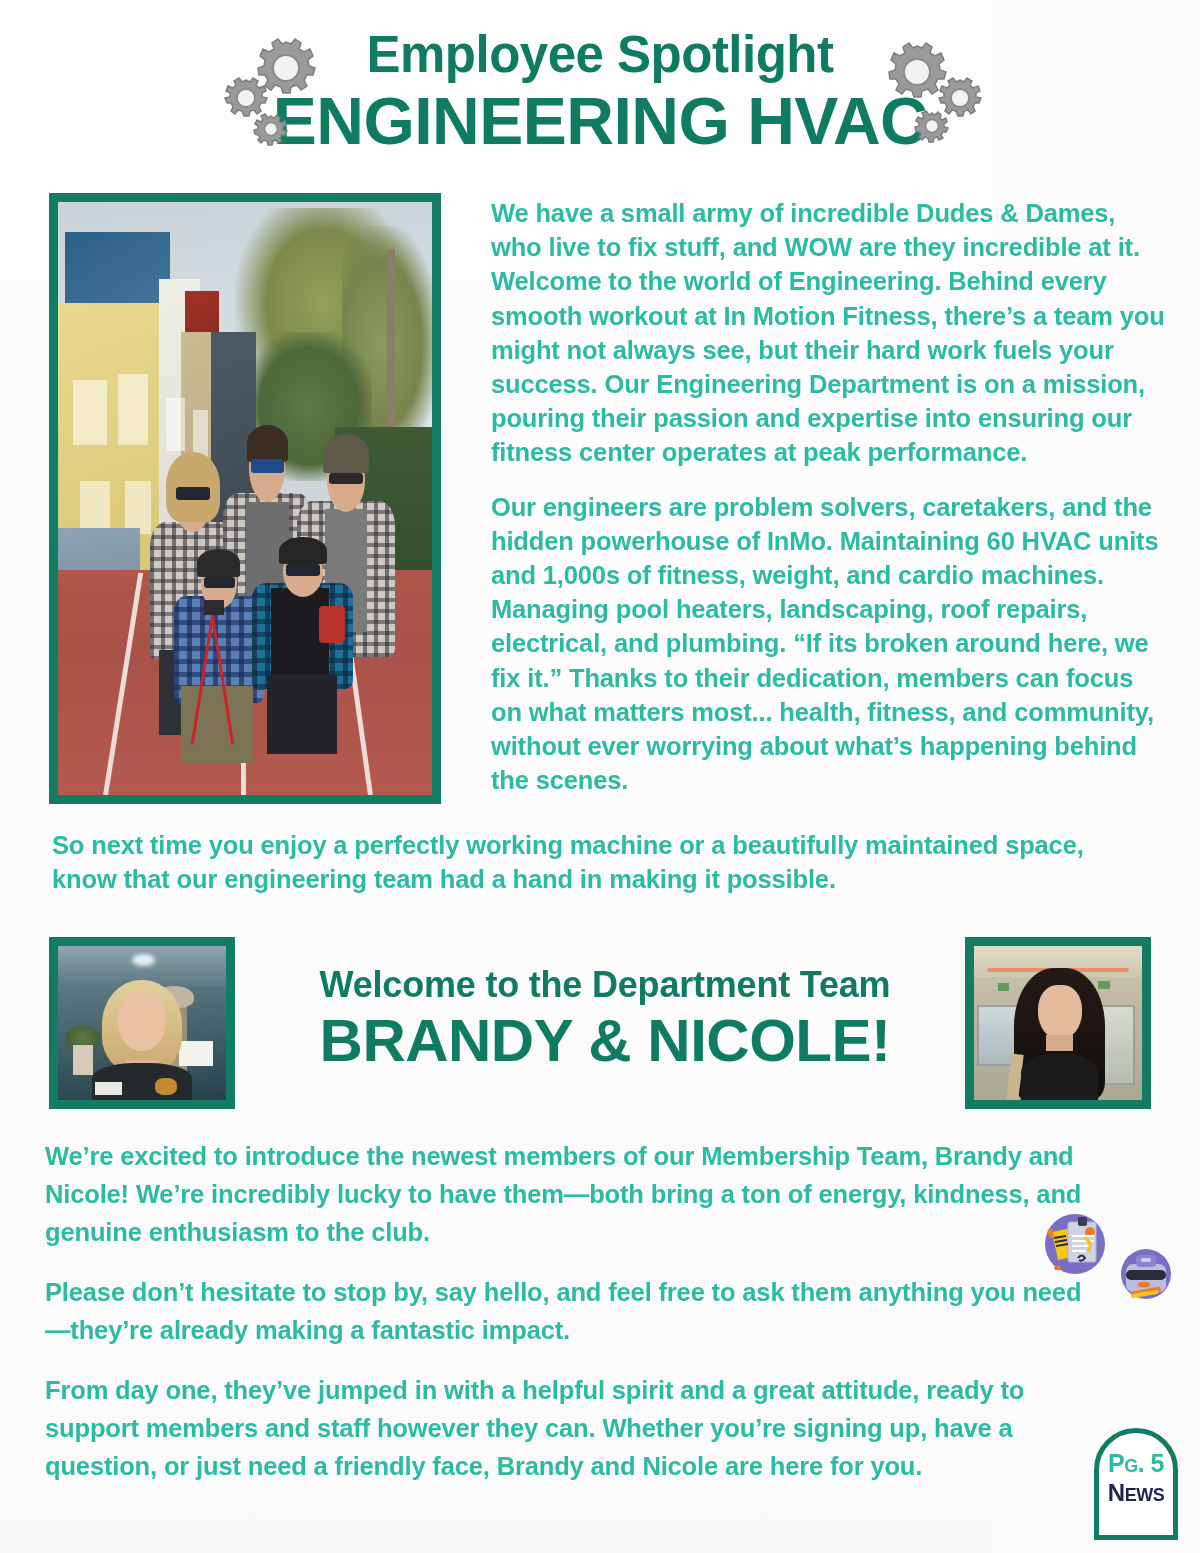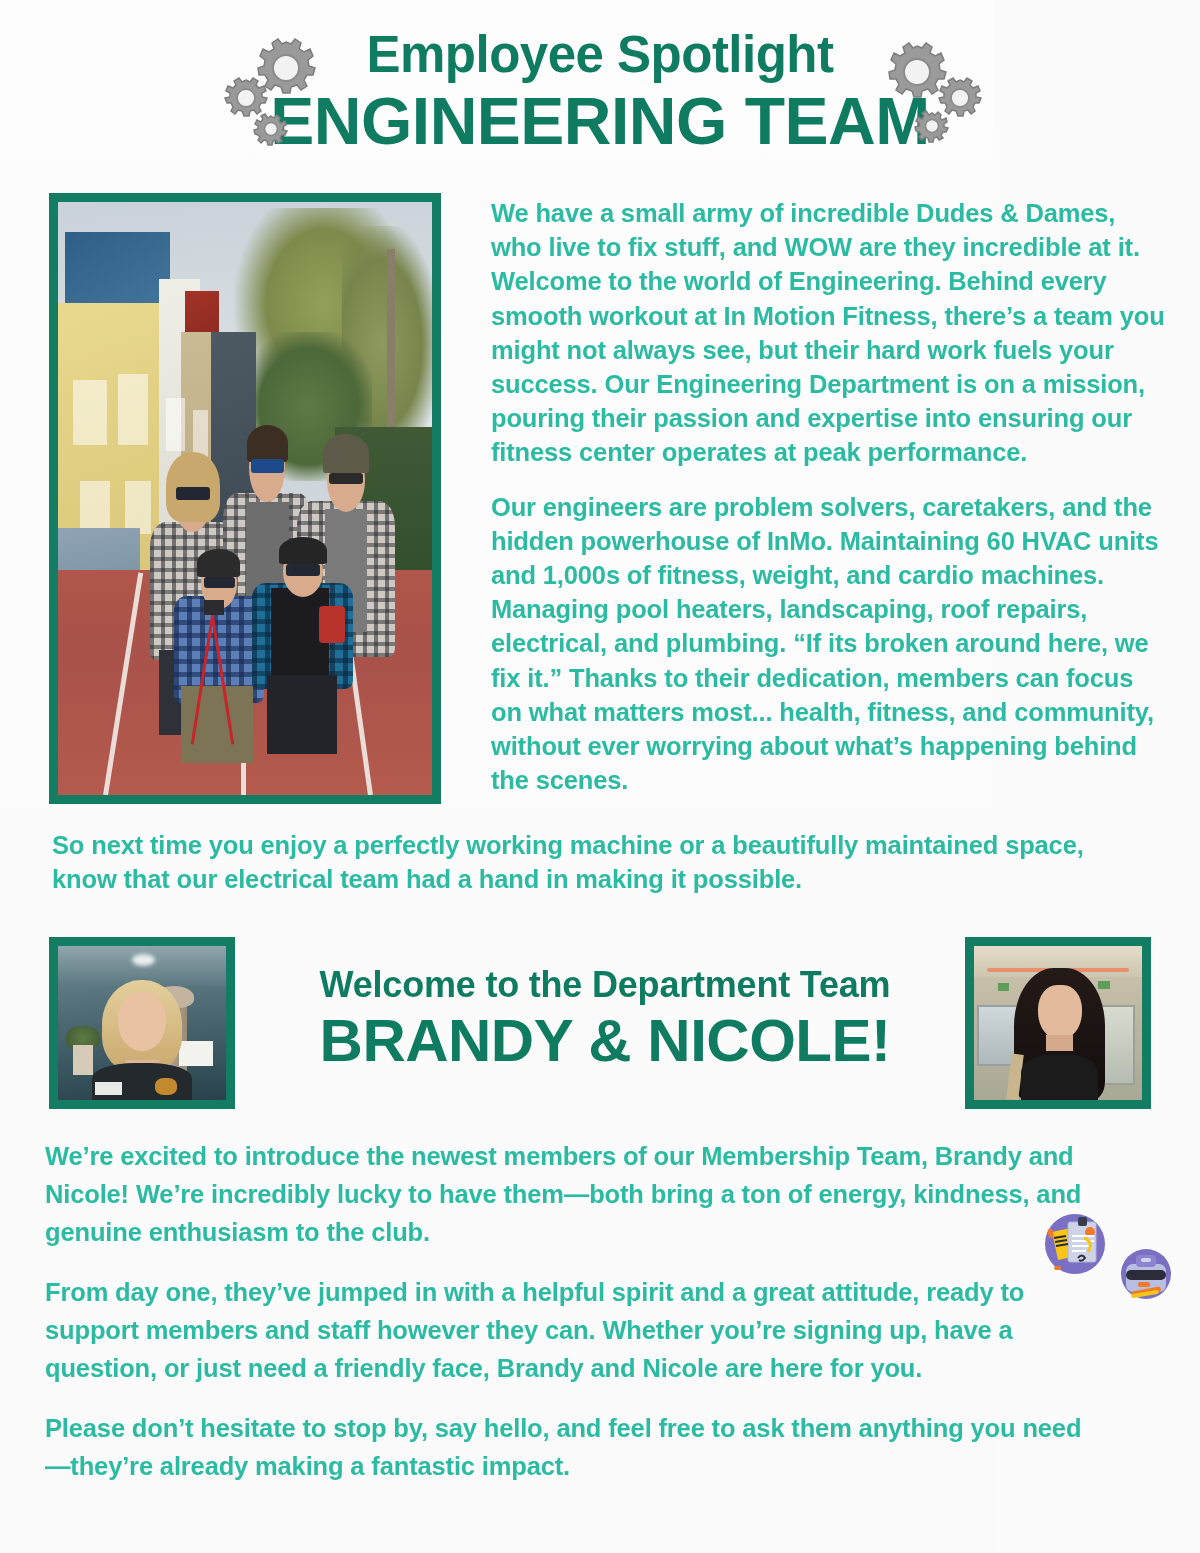--- a/index.html
+++ b/index.html
@@ -312,21 +312,21 @@
   }
   .badge-news .sm { font-size: 18px; }
 </style>
 </head>
 <body>
 
 <div class="page">
 
   <div class="header">
     <div class="title-line1">Employee Spotlight</div>
-    <div class="title-line2">ENGINEERING TEAM</div>
+    <div class="title-line2">ENGINEERING HVAC</div>
   </div>
 
   <div class="gears gears-left">
     <svg width="110" height="108" viewBox="0 0 110 108" aria-hidden="true">
       <g fill="#9a9a9a" stroke="#7d7d7d" stroke-width="1.5">
         <g transform="translate(68,30)">
           <path d="M0,-26 L5,-24 L9,-29 L15,-25 L13,-19 L18,-16 L24,-19 L27,-12 L22,-8 L23,-2 L29,0 L27,7 L21,7 L18,12 L21,18 L15,22 L11,17 L5,19 L4,25 L-3,25 L-5,19 L-11,17 L-15,22 L-21,18 L-18,12 L-21,7 L-27,7 L-28,0 L-22,-2 L-21,-8 L-26,-12 L-23,-19 L-17,-16 L-12,-19 L-14,-25 L-8,-29 L-4,-24 Z"></path>
           <circle cx="0" cy="0" r="13" fill="#f2f2f2" stroke="#8b8b8b" stroke-width="2"></circle>
         </g>
         <g transform="translate(28,60)">
@@ -430,21 +430,21 @@
       <div class="glasses" style="left:33%;top:8%;width:34%;height:5%;"></div>
       <div class="torso" style="left:66%;top:26%;width:26%;height:16%;background:#b8322c;border-radius:4px;"></div>
     </div>
   </div>
 
   <div class="col-text">
     <p class="body-p">We have a small army of incredible Dudes &amp; Dames, who live to fix stuff, and WOW are they incredible at it. Welcome to the world of Engineering. Behind every smooth workout at In Motion Fitness, there’s a team you might not always see, but their hard work fuels your success. Our Engineering Department is on a mission, pouring their passion and expertise into ensuring our fitness center operates at peak performance.</p>
     <p class="body-p">Our engineers are problem solvers, caretakers, and the hidden powerhouse of InMo. Maintaining 60 HVAC units and 1,000s of fitness, weight, and cardio machines. Managing pool heaters, landscaping, roof repairs, electrical, and plumbing. “If its broken around here, we fix it.” Thanks to their dedication, members can focus on what matters most... health, fitness, and community, without ever worrying about what’s happening behind the scenes.</p>
   </div>
 
-  <p class="closing">So next time you enjoy a perfectly working machine or a beautifully maintained space, know that our electrical team had a hand in making it possible.</p>
+  <p class="closing">So next time you enjoy a perfectly working machine or a beautifully maintained space, know that our engineering team had a hand in making it possible.</p>
 
   <div class="portrait-frame portrait-left">
     <div class="pf br-bg"></div>
     <div class="pf br-ceil"></div>
     <div class="pf br-lamp"></div>
     <div class="pf br-col"></div>
     <div class="pf br-bowl"></div>
     <div class="pf br-flow"></div>
     <div class="pf br-vase"></div>
     <div class="pf br-pap"></div>
@@ -471,22 +471,22 @@
     <div class="pf ni-top"></div>
   </div>
 
   <div class="membership-head">
     <div class="welcome-line">Welcome to the Department Team</div>
     <div class="names-line">BRANDY &amp; NICOLE!</div>
   </div>
 
   <div class="bottom-copy">
     <p class="body-p">We’re excited to introduce the newest members of our Membership Team, Brandy and Nicole! We’re incredibly lucky to have them—both bring a ton of energy, kindness, and genuine enthusiasm to the club.</p>
+    <p class="body-p">Please don’t hesitate to stop by, say hello, and feel free to ask them anything you need—they’re already making a fantastic impact.</p>
     <p class="body-p">From day one, they’ve jumped in with a helpful spirit and a great attitude, ready to support members and staff however they can. Whether you’re signing up, have a question, or just need a friendly face, Brandy and Nicole are here for you.</p>
-    <p class="body-p">Please don’t hesitate to stop by, say hello, and feel free to ask them anything you need—they’re already making a fantastic impact.</p>
   </div>
 
   <div class="deco-docs">
     <svg width="72" height="66" viewBox="0 0 72 66" aria-hidden="true">
       <circle cx="35" cy="32" r="30" fill="#7b6fc4"></circle>
       <path d="M18 48 L12 20 L40 14 L46 42 Z" fill="#f5c518"></path>
       <rect x="8" y="17" width="5" height="9" rx="2" fill="#f07a2a" transform="rotate(-12 10 21)"></rect>
       <rect x="28" y="10" width="28" height="40" rx="2" fill="#ced3e8" stroke="#aeb6d4" stroke-width="1"></rect>
       <rect x="38" y="5" width="9" height="9" rx="2" fill="#3b3b4f"></rect>
       <circle cx="50" cy="20" r="5" fill="#f07a2a"></circle>
@@ -513,14 +513,19 @@
       <rect x="8" y="16" width="40" height="28" rx="7" fill="#b9bfe0"></rect>
       <rect x="18" y="7" width="20" height="12" rx="4" fill="#8e83cf"></rect>
       <rect x="23" y="10" width="10" height="4" rx="2" fill="#cfd4ec"></rect>
       <rect x="8" y="22" width="40" height="10" rx="5" fill="#2b2b3a"></rect>
       <rect x="20" y="34" width="12" height="5" rx="2.5" fill="#f07a2a"></rect>
       <rect x="13" y="41" width="30" height="5" rx="2.5" fill="#f07a2a" transform="rotate(-10 28 43)"></rect>
       <rect x="13" y="44" width="28" height="4" rx="2" fill="#f5c518" transform="rotate(-10 27 46)"></rect>
     </svg>
   </div>
 
+  <div class="page-badge">
+    <div class="badge-shape"></div>
+    <div class="badge-pg"><span>P</span><span class="sm">G</span><span>. 5</span></div>
+    <div class="badge-news"><span>N</span><span class="sm">EWS</span></div>
+  </div>
 
 </div>
 
 </body></html>

